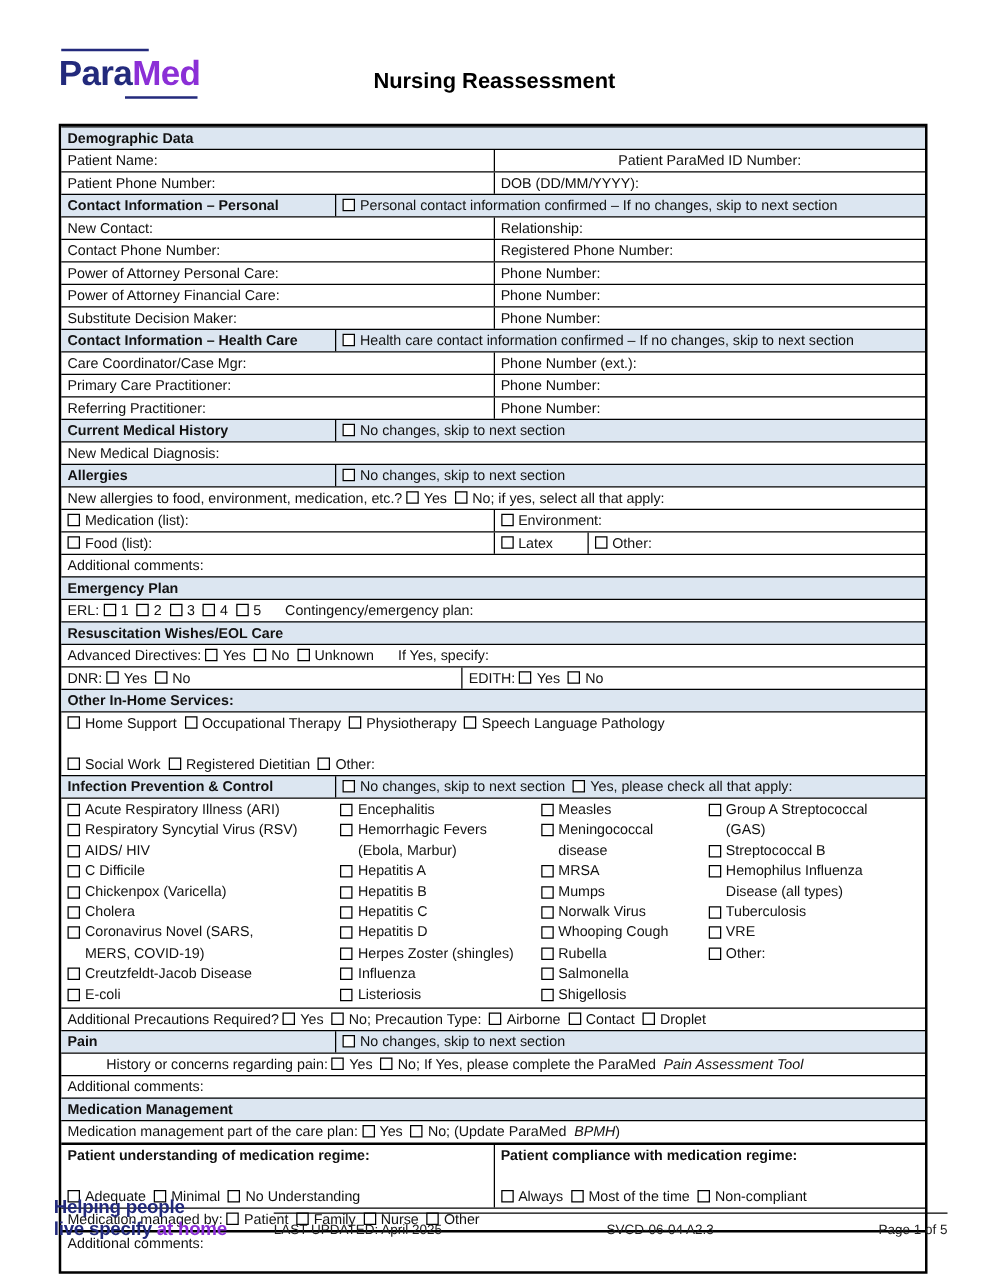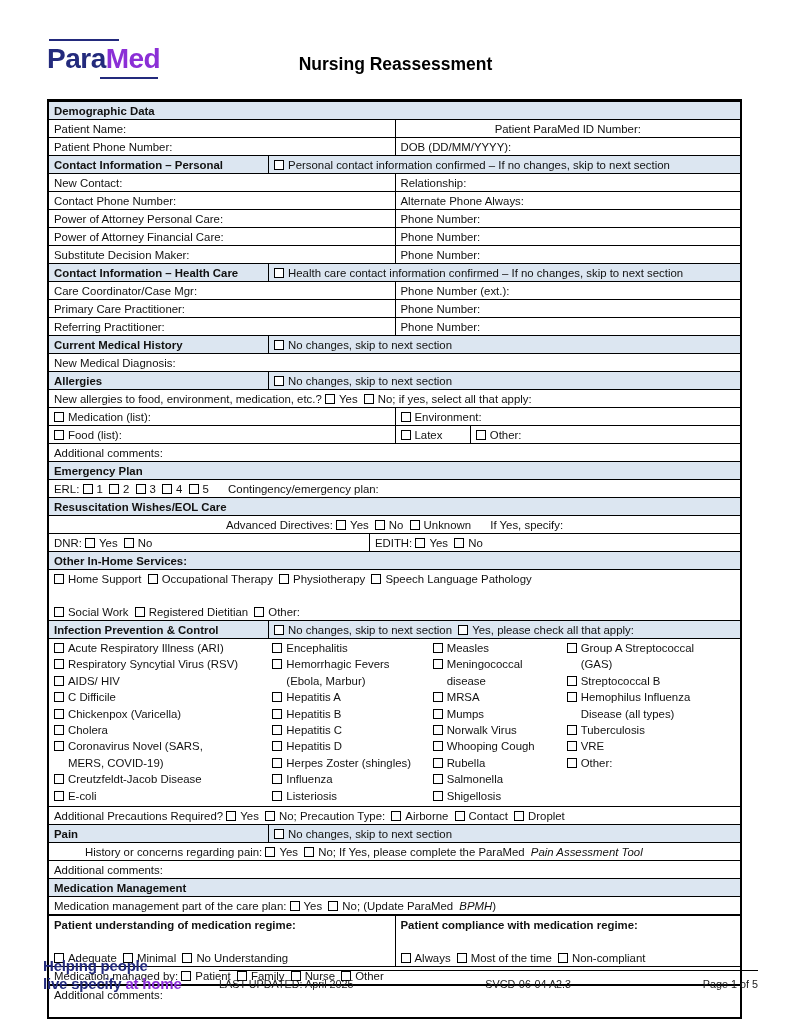--- a/index.html
+++ b/index.html
@@ -101,21 +101,21 @@
         </div>
         <div class="cell vline" style="width: 50%;">
           <div class="cell-line"><span class="seg">Relationship:</span></div>
         </div>
       </div>
       <div class="frow">
         <div class="cell" style="width: 50%;">
           <div class="cell-line"><span class="seg">Contact Phone Number:</span></div>
         </div>
         <div class="cell vline" style="width: 50%;">
-          <div class="cell-line"><span class="seg">Alternate Phone Always:</span></div>
+          <div class="cell-line"><span class="seg">Registered Phone Number:</span></div>
         </div>
       </div>
       <div class="frow">
         <div class="cell" style="width: 50%;">
           <div class="cell-line"><span class="seg">Power of Attorney Personal Care:</span></div>
         </div>
         <div class="cell vline" style="width: 50%;">
           <div class="cell-line"><span class="seg">Phone Number:</span></div>
         </div>
       </div>
@@ -226,21 +226,21 @@
         <div class="cell" style="width: 100%;">
           <div class="cell-line"><span class="seg">ERL:</span> <span class="cbg"><span class="cb"></span><span>1</span></span> <span class="cbg"><span class="cb"></span><span>2</span></span> <span class="cbg"><span class="cb"></span><span>3</span></span> <span class="cbg"><span class="cb"></span><span>4</span></span> <span class="cbg"><span class="cb"></span><span>5</span></span> <span class="seg g">Contingency/emergency plan:</span></div>
         </div>
       </div>
       <div class="frow section">
         <div class="cell" style="width: 100%;">
           <div class="cell-line"><span class="seg">Resuscitation Wishes/EOL Care</span></div>
         </div>
       </div>
       <div class="frow">
-        <div class="cell" style="width: 100%; text-align: center;">
+        <div class="cell" style="width: 100%;">
           <div class="cell-line"><span class="seg">Advanced Directives:</span> <span class="cbg"><span class="cb"></span><span>Yes</span></span> <span class="cbg"><span class="cb"></span><span>No</span></span> <span class="cbg"><span class="cb"></span><span>Unknown</span></span> <span class="seg g">If Yes, specify:</span></div>
         </div>
       </div>
       <div class="frow">
         <div class="cell" style="width: 46.3%;">
           <div class="cell-line"><span class="seg">DNR:</span> <span class="cbg"><span class="cb"></span><span>Yes</span></span> <span class="cbg"><span class="cb"></span><span>No</span></span></div>
         </div>
         <div class="cell vline" style="width: 53.7%;">
           <div class="cell-line"><span class="seg">EDITH:</span> <span class="cbg"><span class="cb"></span><span>Yes</span></span> <span class="cbg"><span class="cb"></span><span>No</span></span></div>
         </div>

